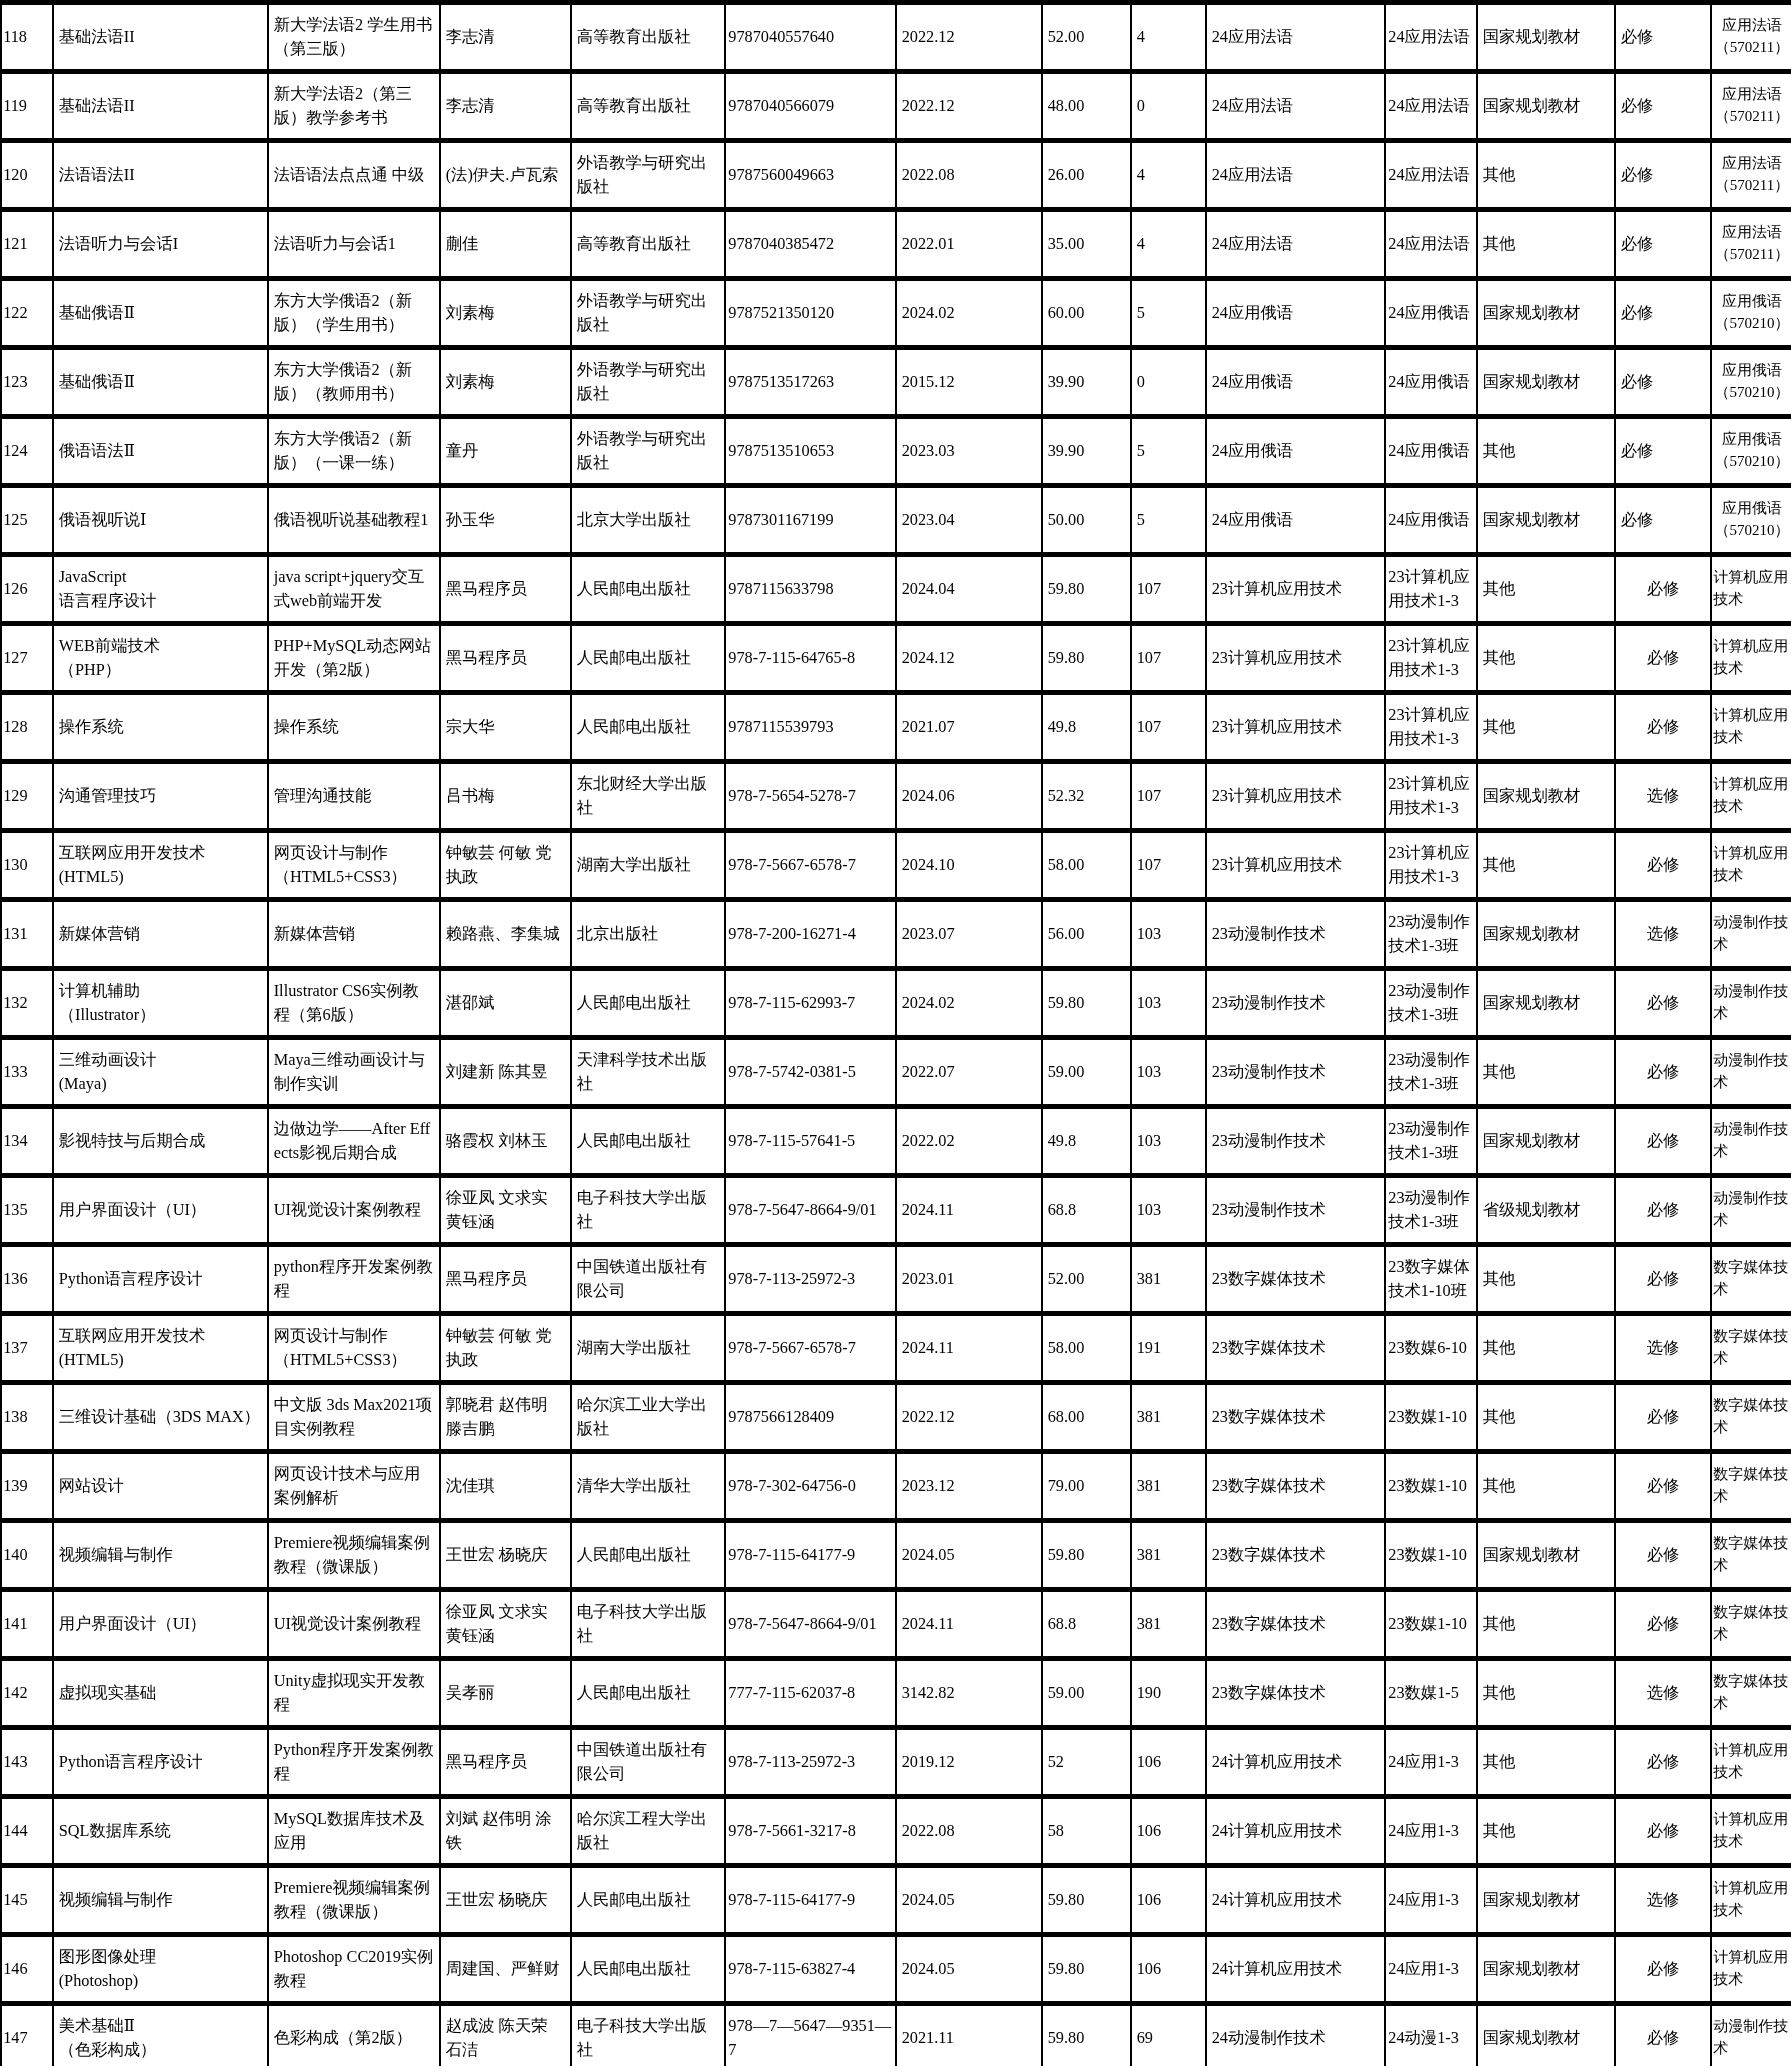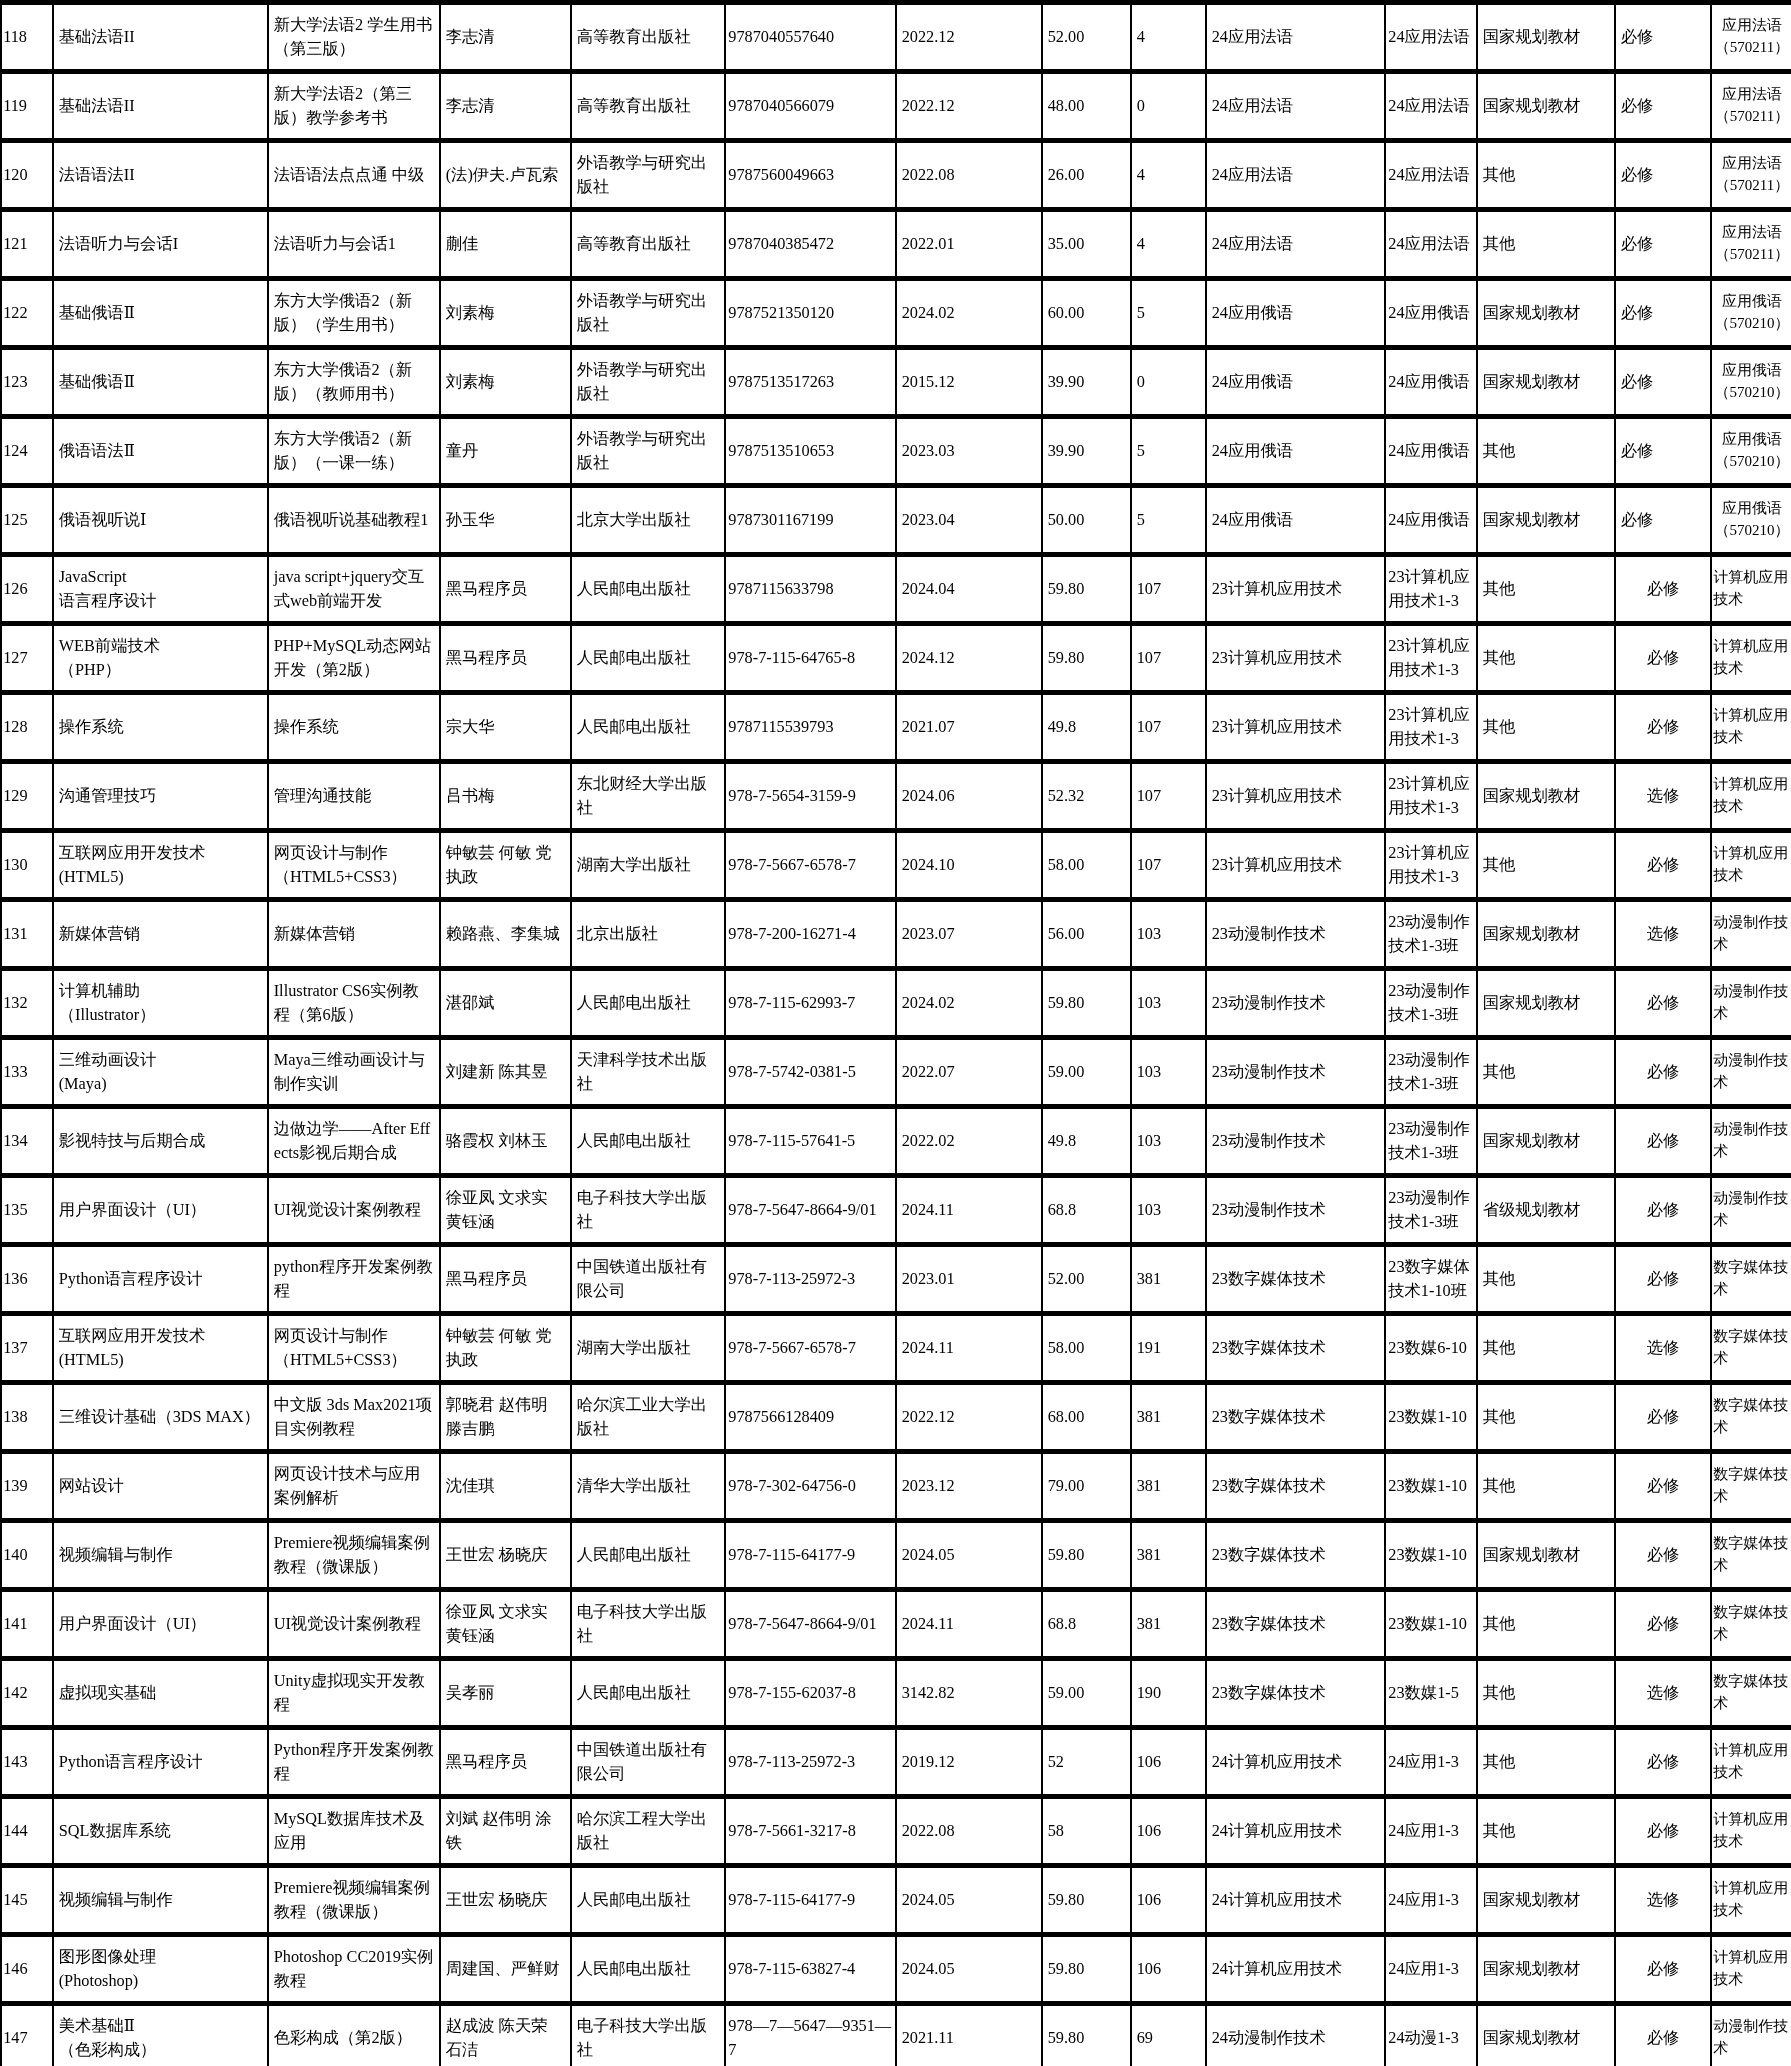--- a/index.html
+++ b/index.html
@@ -246,21 +246,21 @@
         <td class="c-type">其他</td>
         <td class="c-required">必修</td>
         <td class="c-major_name">计算机应用技术</td>
       </tr>
       <tr class="row-b">
         <td class="c-id">129</td>
         <td class="c-course">沟通管理技巧</td>
         <td class="c-textbook">管理沟通技能</td>
         <td class="c-author">吕书梅</td>
         <td class="c-publisher">东北财经大学出版社</td>
-        <td class="c-isbn">978-7-5654-3159-9</td>
+        <td class="c-isbn">978-7-5654-5278-7</td>
         <td class="c-date">2024.06</td>
         <td class="c-price">52.32</td>
         <td class="c-count">107</td>
         <td class="c-major">23计算机应用技术</td>
         <td class="c-class">23计算机应用技术1-3</td>
         <td class="c-type">国家规划教材</td>
         <td class="c-required">选修</td>
         <td class="c-major_name">计算机应用技术</td>
       </tr>
       <tr class="row-b">
@@ -460,21 +460,21 @@
         <td class="c-type">其他</td>
         <td class="c-required">必修</td>
         <td class="c-major_name">数字媒体技术</td>
       </tr>
       <tr class="row-b">
         <td class="c-id">142</td>
         <td class="c-course">虚拟现实基础</td>
         <td class="c-textbook">Unity虚拟现实开发教程</td>
         <td class="c-author">吴孝丽</td>
         <td class="c-publisher">人民邮电出版社</td>
-        <td class="c-isbn">978-7-155-62037-8</td>
+        <td class="c-isbn">777-7-115-62037-8</td>
         <td class="c-date">3142.82</td>
         <td class="c-price">59.00</td>
         <td class="c-count">190</td>
         <td class="c-major">23数字媒体技术</td>
         <td class="c-class">23数媒1-5</td>
         <td class="c-type">其他</td>
         <td class="c-required">选修</td>
         <td class="c-major_name">数字媒体技术</td>
       </tr>
       <tr class="row-b">

